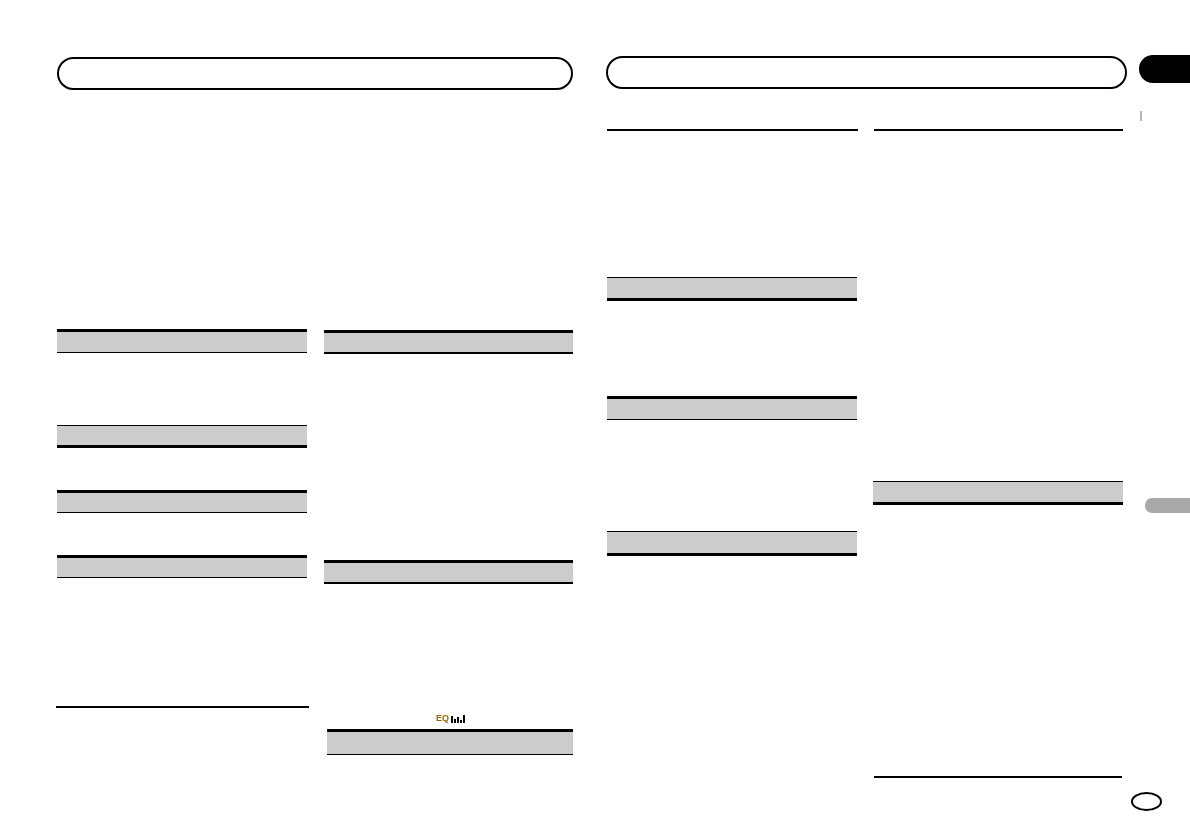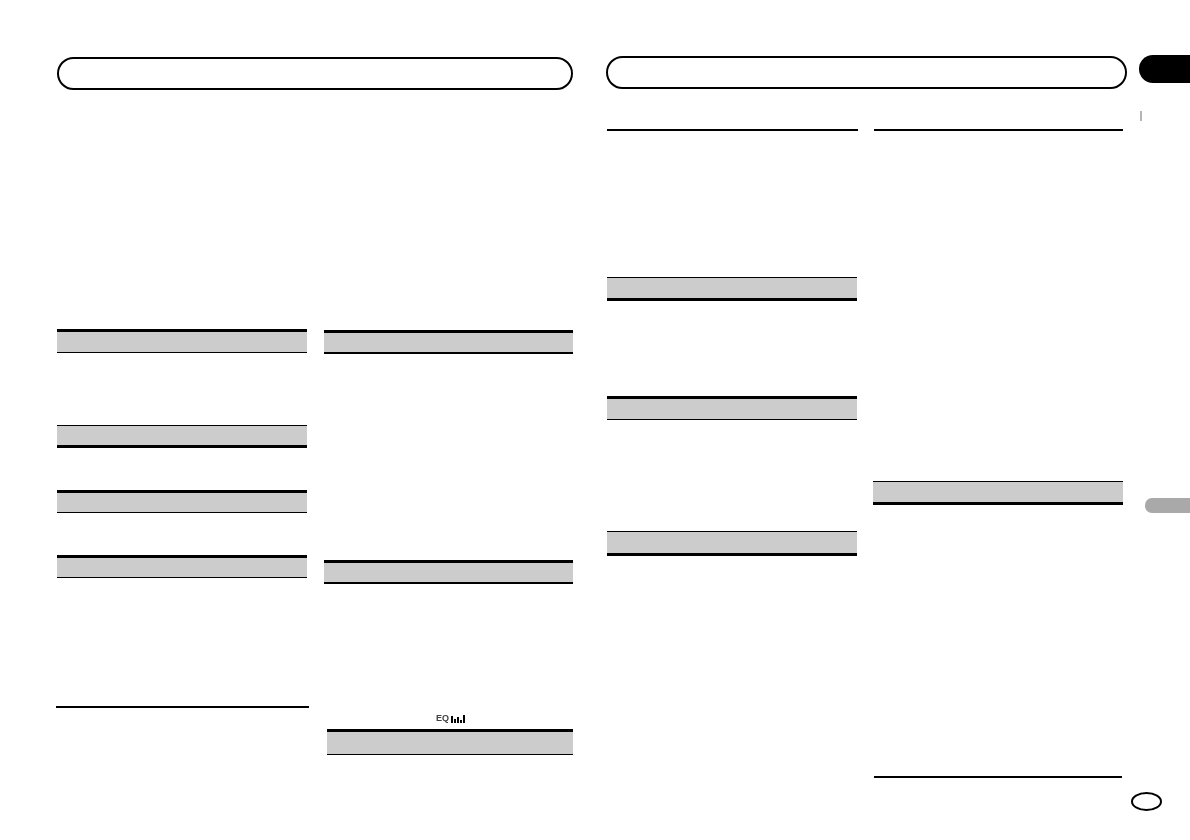--- a/index.html
+++ b/index.html
@@ -3,21 +3,21 @@
 <meta charset="utf-8">
 <style>
   html,body{margin:0;padding:0;background:#ffffff;font-family:"Liberation Sans",sans-serif;}
   #page{position:relative;width:1190px;height:840px;background:#ffffff;overflow:hidden;}
   .pill{position:absolute;box-sizing:border-box;border-style:solid;border-color:#000;background:#fff;}
   .bar{position:absolute;box-sizing:border-box;border-style:solid;border-color:#000;border-left:0;border-right:0;}
   .rule{position:absolute;}
   #corner-tab{position:absolute;}
   #side-tab{position:absolute;}
   #faint-tick{position:absolute;}
-  #eq-label{position:absolute;display:flex;align-items:center;gap:2px;color:#404040;}
+  #eq-label{position:absolute;display:flex;align-items:center;gap:2px;color:#a16207;}
   #eq-text{font-weight:bold;font-size:9px;line-height:10px;letter-spacing:0px;font-family:"Liberation Sans",sans-serif;}
   .eqbars{display:inline-flex;align-items:flex-end;gap:1px;height:10px;}
   .eqbars i{display:block;width:2px;background:#000;}
   #page-number-oval{position:absolute;box-sizing:border-box;border-radius:50%;background:#fff;}
 </style>
 </head>
 <body>
 
 <div id="page" style="width: 1190px; height: 840px; background: rgb(255, 255, 255);">
   <div id="corner-tab" style="position: absolute; left: 1139px; top: 55px; width: 51px; height: 28px; background: rgb(0, 0, 0); border-radius: 14px 0px 0px 14px;"></div>

